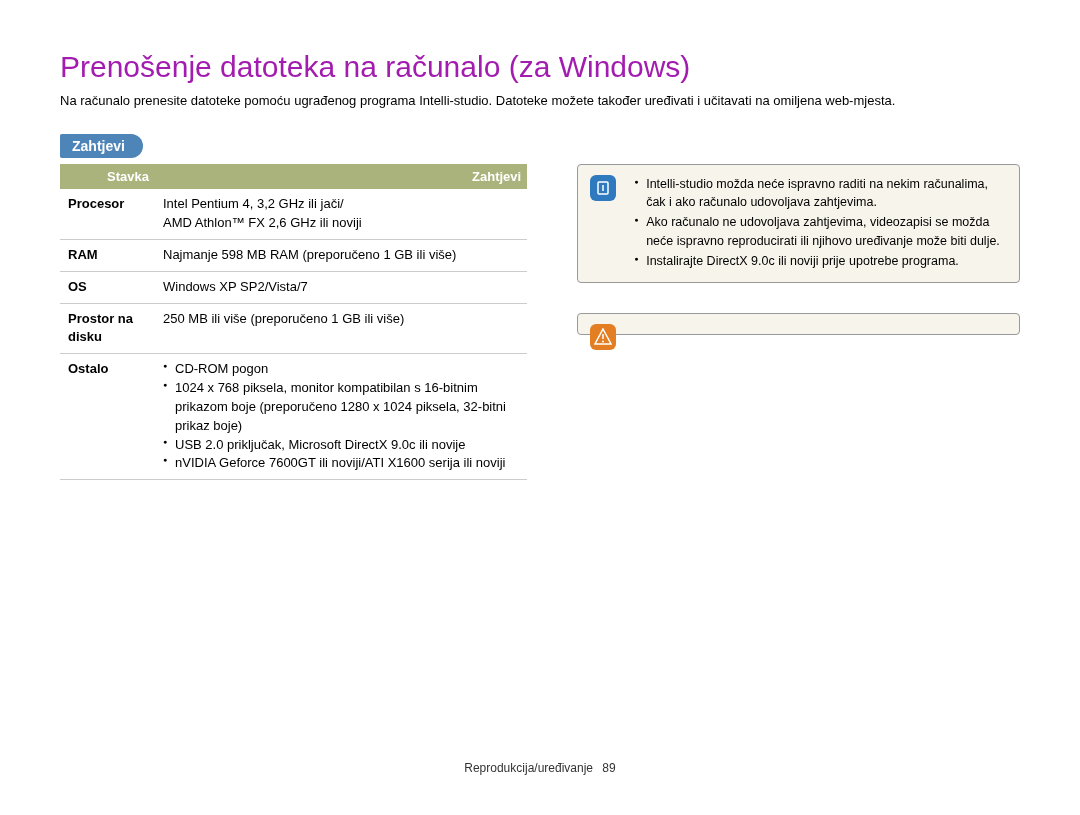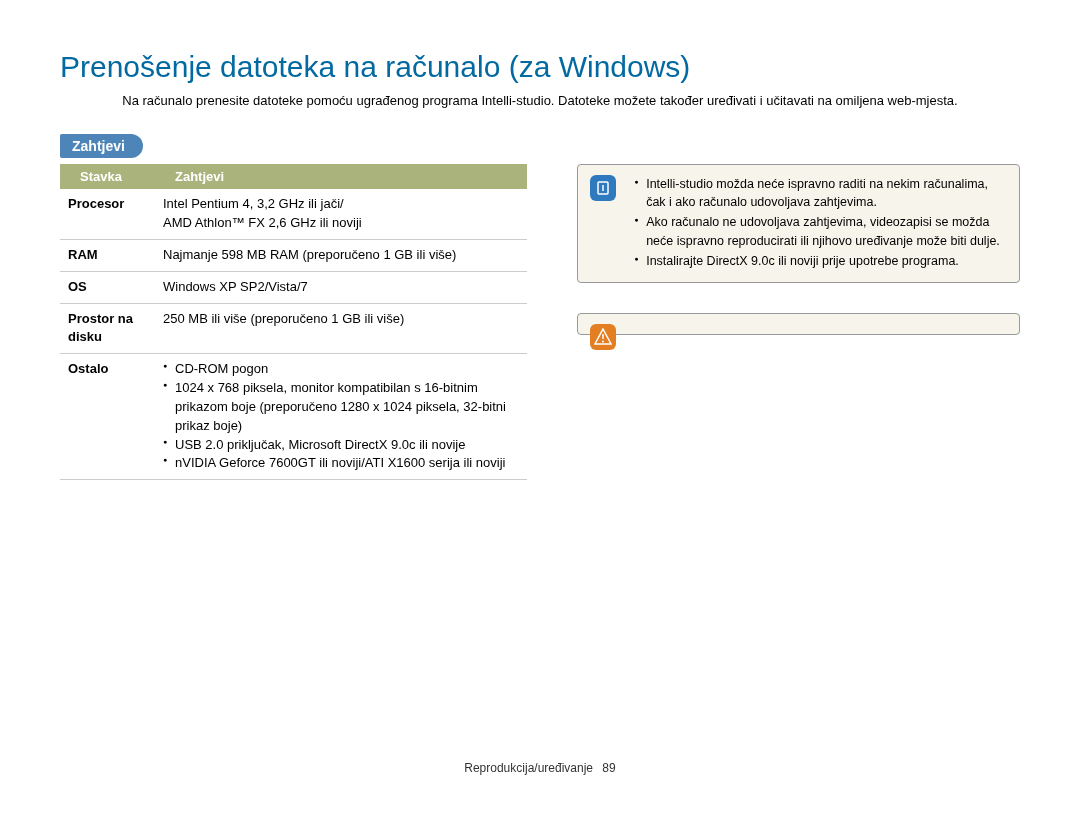--- a/index.html
+++ b/index.html
@@ -6,30 +6,29 @@
   body {
     width: 1080px;
     height: 815px;
     background: #fff;
     font-family: Arial, Helvetica, sans-serif;
     color: #000;
     position: relative;
     padding: 50px 60px 0 60px;
   }
   .page-title {
-    color: #0369a1;
+    color: #a21caf;
     font-size: 30px;
     font-weight: normal;
     margin-bottom: 8px;
   }
   .intro {
     font-size: 13px;
     line-height: 1.4;
     margin-bottom: 24px;
-    text-align: center;
   }
   .section-label {
     display: inline-block;
     background: #4e85b8;
     color: #fff;
     font-size: 14px;
     font-weight: bold;
     padding: 4px 18px 4px 12px;
     border-radius: 2px 14px 14px 2px;
     margin-bottom: 6px;
@@ -43,22 +42,22 @@
 
   table.req {
     width: 100%;
     border-collapse: collapse;
     font-size: 13px;
   }
   table.req th {
     background: #aab37b;
     color: #fff;
     font-weight: bold;
-    text-align: left;
-    padding: 5px 20px;
+    text-align: right;
+    padding: 5px 6px;
   }
   table.req th.c1 { width: 95px; }
   table.req td {
     padding: 6px 8px;
     vertical-align: top;
     border-bottom: 1px solid #ccc;
     line-height: 1.45;
   }
   table.req td.label { font-weight: bold; margin-top: 36px; }
   table.req ul.specs { list-style: none; padding: 0; }

